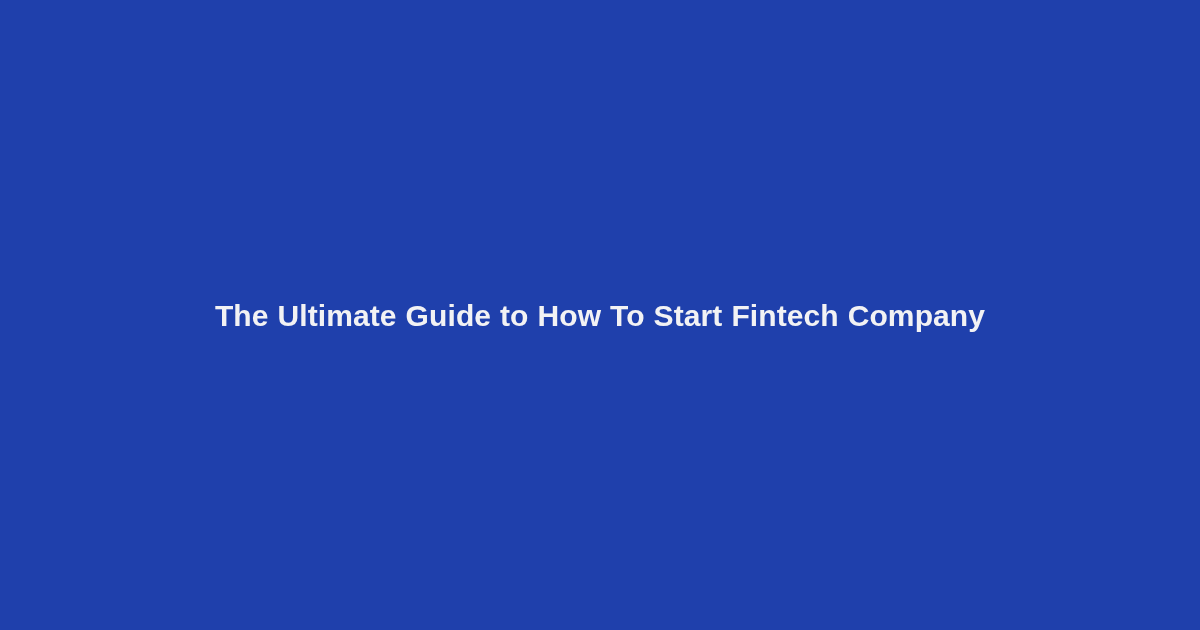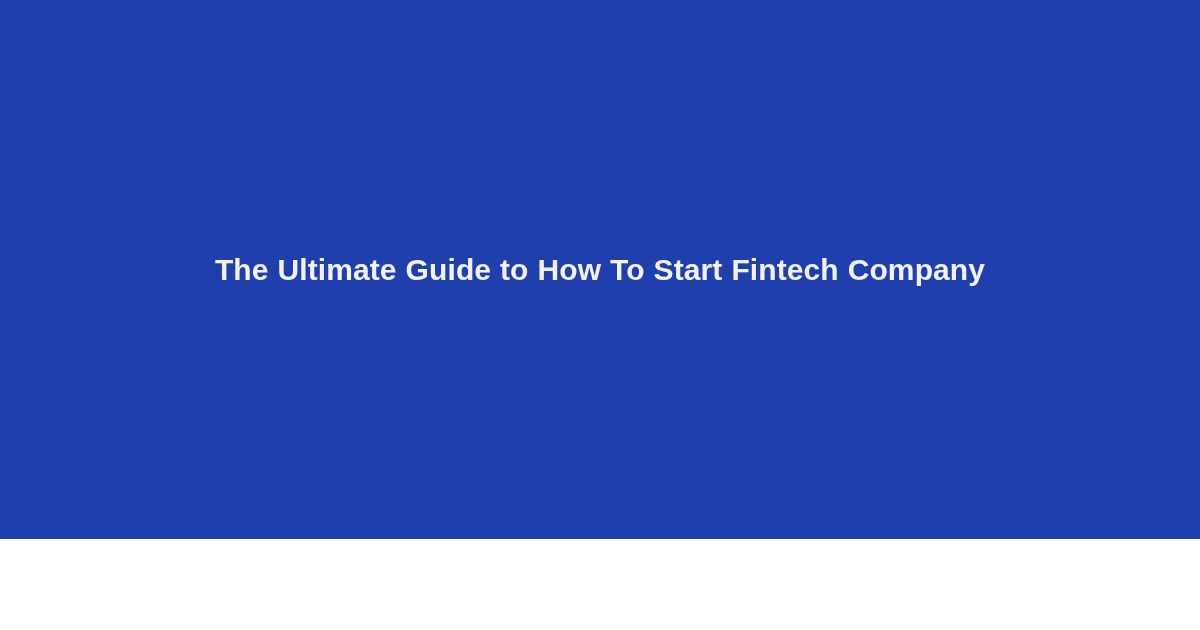--- a/index.html
+++ b/index.html
@@ -10,21 +10,21 @@
   body {
     width: 1200px;
     height: 630px;
     overflow: hidden;
     font-family: "Liberation Sans", sans-serif;
   }
 
   #og-card {
     position: relative;
     width: 1200px;
-    height: 539px;
+    height: 630px;
     box-sizing: border-box;
     background: #1f40ac;
     display: flex;
     align-items: center;
     justify-content: center;
     text-align: center;
   }
 
   #title-block {
     width: 1060px;

